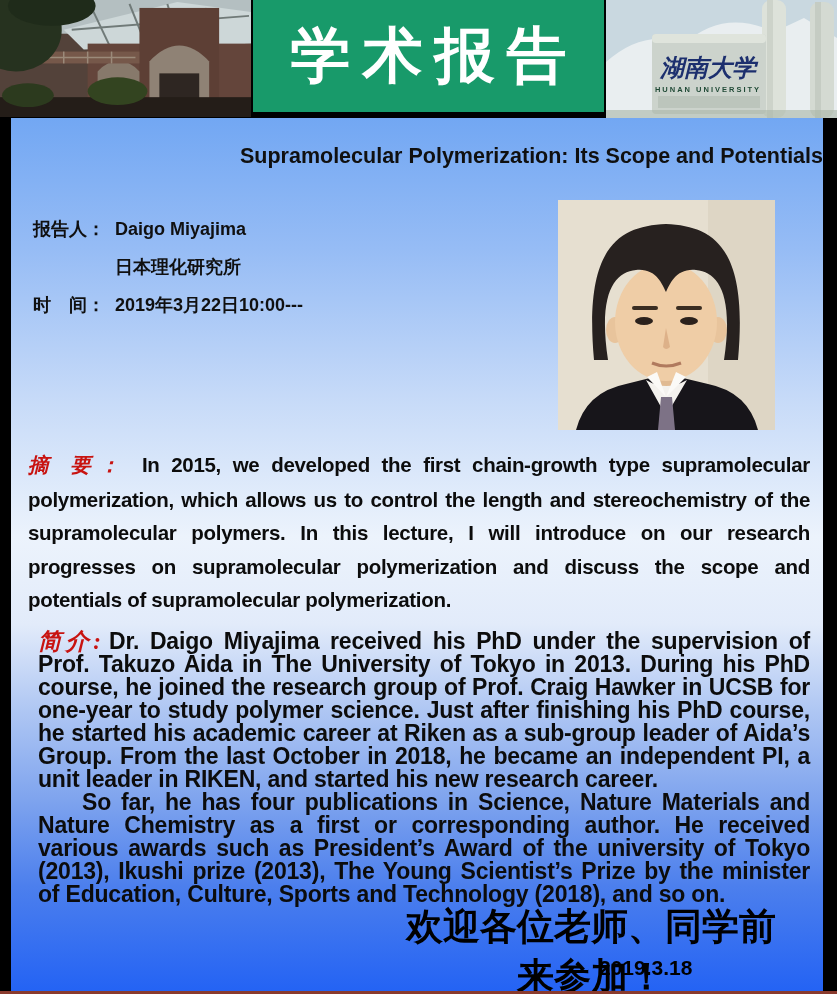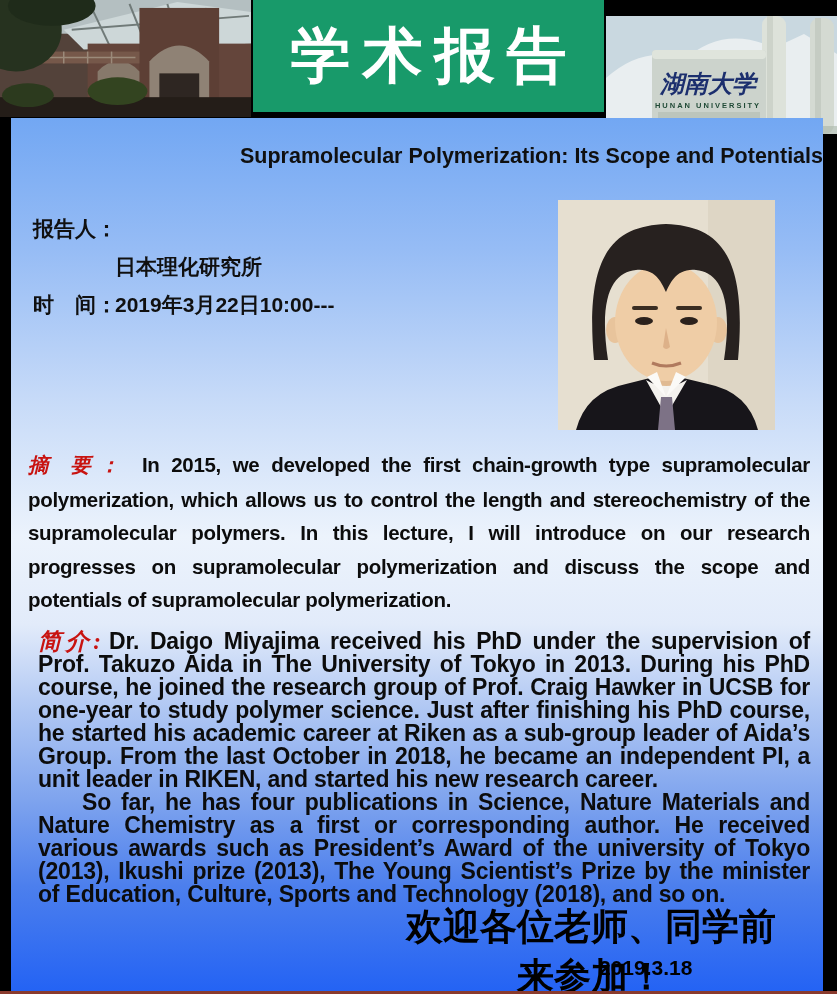--- a/index.html
+++ b/index.html
@@ -6,35 +6,35 @@
   .canvas{position:relative;width:837px;height:994px;background:#000;overflow:hidden;
           font-family:"Liberation Sans",sans-serif;}
 
   
   .header{position:absolute;left:0;top:0;width:837px;height:118px;background:#000;}
   .photo-left{position:absolute;left:0;top:0;width:251px;height:117px;}
   .banner{position:absolute;left:253px;top:0;width:351px;height:112px;background:#189a6a;
           display:flex;align-items:center;justify-content:center;}
   .banner-title{color:#fff;font-size:60px;font-weight:bold;letter-spacing:12px;padding-left:12px;
           font-family:"DejaVu Sans","Liberation Sans",sans-serif;}
-  .photo-right{position:absolute;left:606px;top:16px;width:231px;height:118px;}
+  .photo-right{position:absolute;left:606px;top:0;width:231px;height:118px;}
   .photo-left svg,.photo-right svg,.portrait svg{display:block;width:100%;height:100%;}
 
   
   .body-panel{position:absolute;left:11px;top:118px;width:812px;height:873px;
     background:linear-gradient(180deg,
       #72a7f3 0%, #96bcf5 15%, #c6daf8 32%, #ecf3fc 48%, #e2ebfa 58%,
       #aec6f3 68%, #7fa4ee 78%, #4c7fed 88%, #2463f4 100%);}
   .bottom-line{position:absolute;left:0;bottom:0;width:837px;height:3px;background:#8a3b2e;}
 
   .title{position:absolute;left:0;right:0;top:26px;text-align:right;
          font-size:21.5px;font-weight:bold;color:#101010;}
 
   
-  .details{position:absolute;left:22px;top:92px;color:#101010;font-size:21px;}
+  .details{position:absolute;left:22px;top:92px;color:#101010;font-size:18px;}
   .detail-row{display:flex;align-items:center;height:38px;white-space:nowrap;}
   .detail-label{display:inline-block;width:82px;font-weight:bold;
          font-family:"Liberation Serif","DejaVu Serif",serif;}
   .detail-value{font-weight:bold;}
   .detail-value.cjk{font-family:"Liberation Serif","DejaVu Serif",serif;}
   .affiliation{font-weight:bold;font-family:"Liberation Serif","DejaVu Serif",serif;}
 
   .portrait{position:absolute;left:547px;top:82px;width:217px;height:230px;}
 
   
@@ -121,20 +121,21 @@
     </div>
   </div>
 
   <div class="body-panel">
 
     <div class="title">Supramolecular Polymerization: Its Scope and Potentials</div>
 
     <div class="details">
       <div class="detail-row">
         <span class="detail-label">报告人：</span>
+        <span class="detail-value">Daigo Miyajima</span>
       </div>
       <div class="detail-row">
         <span class="detail-label"></span>
         <span class="detail-value affiliation">日本理化研究所</span>
       </div>
       <div class="detail-row">
         <span class="detail-label">时　间：</span>
         <span class="detail-value">2019年3月22日10:00---</span>
       </div>
     </div>

